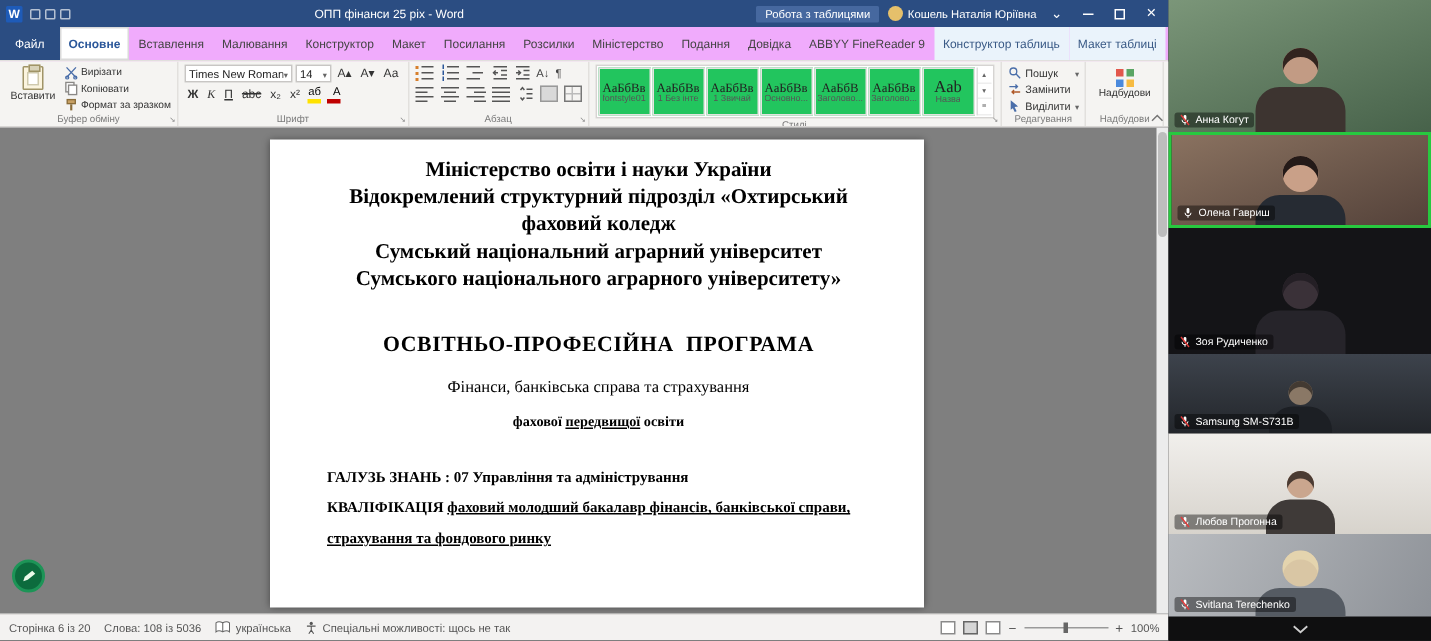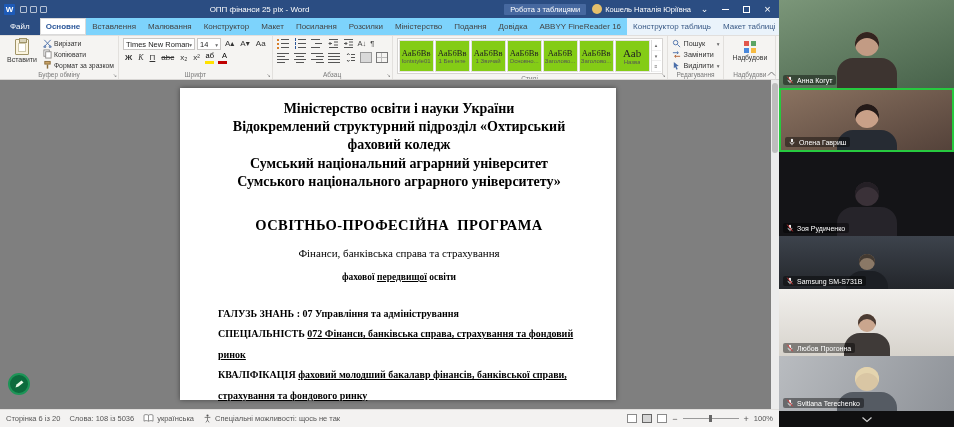--- a/index.html
+++ b/index.html
@@ -21,21 +21,21 @@
   .tb-right{margin-left:auto;display:flex;align-items:center;gap:6px}
   .ctx-chip{background:#46689f;padding:1px 6px;font-size:7.5px;border-radius:1px;white-space:nowrap}
   .user-chip{display:flex;align-items:center;gap:3px;font-size:7.5px;white-space:nowrap}
   .avatar{width:10px;height:10px;border-radius:50%;background:#e5c06b;display:inline-block}
   .win-btn{width:15px;height:14px;display:flex;align-items:center;justify-content:center;font-size:9px;color:#fff}
   .restore-box{width:7px;height:7px;border:1px solid #fff;display:inline-block}
   .min-line{width:7px;height:1px;background:#fff;display:inline-block}
   .close-x::after{content:"×";font-size:11px;line-height:1}
 
   
-  .tabs{height:18px;display:flex;align-items:stretch;background:#7dd3fc;font-size:8px;
+  .tabs{height:23px;display:flex;align-items:stretch;background:#f0abfc;font-size:8px;
     color:#444;border-bottom:1px solid #e1dfdd;flex:none}
   .tab{padding:8px 6px;display:flex;align-items:center;white-space:nowrap}
   .tab.file{background:#2b4d82;color:#fff;padding:0 10px}
   .tab.active{background:#fff;color:#2b579a;font-weight:bold;box-shadow:inset 0 0 0 1px #dadada}
   .tab.ctx{background:#eaf3fb;color:#3a5a86}
   .tab.help{gap:3px}
   .bulb-icon{width:7px;height:7px;border-radius:50%;border:1px solid #d8a400;background:#ffd84d;display:inline-block}
   .share-btn{margin:1px 3px 1px auto;display:flex;align-items:center;gap:4px;border:1px solid #c8c6c4;
     background:#fff;padding:0 7px;font-size:8px;color:#333;white-space:nowrap}
 
@@ -89,21 +89,21 @@
   .pi-justify{background-image:linear-gradient(#555 0 0),linear-gradient(#555 0 0),linear-gradient(#555 0 0),linear-gradient(#555 0 0);
     background-size:12px 1px,12px 1px,12px 1px,12px 1px;background-position:0 1px,0 4px,0 7px,0 10px}
   .pi-shading{width:12px;height:11px;background:#d9d9d9;border:1px solid #999}
   .pi-borders{width:12px;height:11px;border:1px solid #777;
     background:linear-gradient(#bbb 0 0) center/100% 1px no-repeat,linear-gradient(#bbb 0 0) center/1px 100% no-repeat}
   .ptxt{font-size:7.5px;color:#444;line-height:11px}
 
   
   .gallery{display:flex;gap:1px;background:#fff;border:1px solid #d6d4d2;padding:1px;height:36px}
   .style-item{width:35px;display:flex;flex-direction:column;align-items:center;justify-content:center;
-    background:#84cc16;border:1px solid #e4e2e0;overflow:hidden}
+    background:#22c55e;border:1px solid #e4e2e0;overflow:hidden}
   .style-item .preview{font-family:"Liberation Serif",serif;font-size:8.5px;color:#222;white-space:nowrap}
   .style-item .preview.big{font-size:11px}
   .style-item .sname{font-size:6px;color:#555;white-space:nowrap;max-width:33px;overflow:hidden}
   .gal-scroll{display:flex;flex-direction:column;width:10px;border-left:1px solid #ddd}
   .gal-scroll span{flex:1;display:flex;align-items:center;justify-content:center;font-size:5px;color:#666;border-bottom:1px solid #eee}
 
   
   .edit-col{display:flex;flex-direction:column;gap:2px;padding-top:1px}
   .edit-row{display:flex;align-items:center;gap:3px;font-size:7.2px;color:#333;white-space:nowrap}
 
@@ -205,21 +205,21 @@
       <span class="tab active">Основне</span>
       <span class="tab">Вставлення</span>
       <span class="tab">Малювання</span>
       <span class="tab">Конструктор</span>
       <span class="tab">Макет</span>
       <span class="tab">Посилання</span>
       <span class="tab">Розсилки</span>
       <span class="tab">Міністерство</span>
       <span class="tab">Подання</span>
       <span class="tab">Довідка</span>
-      <span class="tab">ABBYY FineReader 16</span>
+      <span class="tab">ABBYY FineReader 9</span>
       <span class="tab ctx">Конструктор таблиць</span>
       <span class="tab ctx">Макет таблиці</span>
       <span class="tab help">
         <span class="bulb-icon"></span>
         <span>Допомога</span>
       </span>
       <span class="share-btn">
         <svg width="9" height="9" viewBox="0 0 10 10">
             <circle cx="4" cy="3" r="1.6" fill="#666"></circle>
             <path d="M1.2 9c0-1.8 1.3-3 2.8-3s2.8 1.2 2.8 3z" fill="#666"></path>
@@ -426,21 +426,20 @@
           <p>Міністерство освіти і науки України</p>
           <p>Відокремлений структурний підрозділ «Охтирський  фаховий коледж</p>
           <p>Сумський національний аграрний університет</p>
           <p>Сумського національного аграрного університету»</p>
         </div>
         <div class="doc-title">ОСВІТНЬО-ПРОФЕСІЙНА  ПРОГРАМА</div>
         <div class="doc-sub">Фінанси, банківська справа та страхування</div>
         <div class="doc-sub2"><span>фахової </span><span class="u">передвищої</span><span> освіти</span></div>
         <div class="body-block">
           <div><span>ГАЛУЗЬ ЗНАНЬ : </span><span>07 Управління та адміністрування</span></div>
-          <div><span>СПЕЦІАЛЬНІСТЬ </span><span class="u">072 Фінанси, банківська справа, страхування та фондовий ринок</span></div>
           <div><span>КВАЛІФІКАЦІЯ </span><span class="u">фаховий молодший бакалавр фінансів, банківської справи, страхування та фондового ринку</span></div>
         </div>
       </div>
       <div class="vscroll">
           <span class="thumb"></span>
         </div>
       <div class="annot-btn">
         <svg width="10" height="10" viewBox="0 0 10 10">
             <path d="M1.5 8.5l1-3 5-4 2 2-5 4z" fill="#eafbe9"></path>
           </svg>

